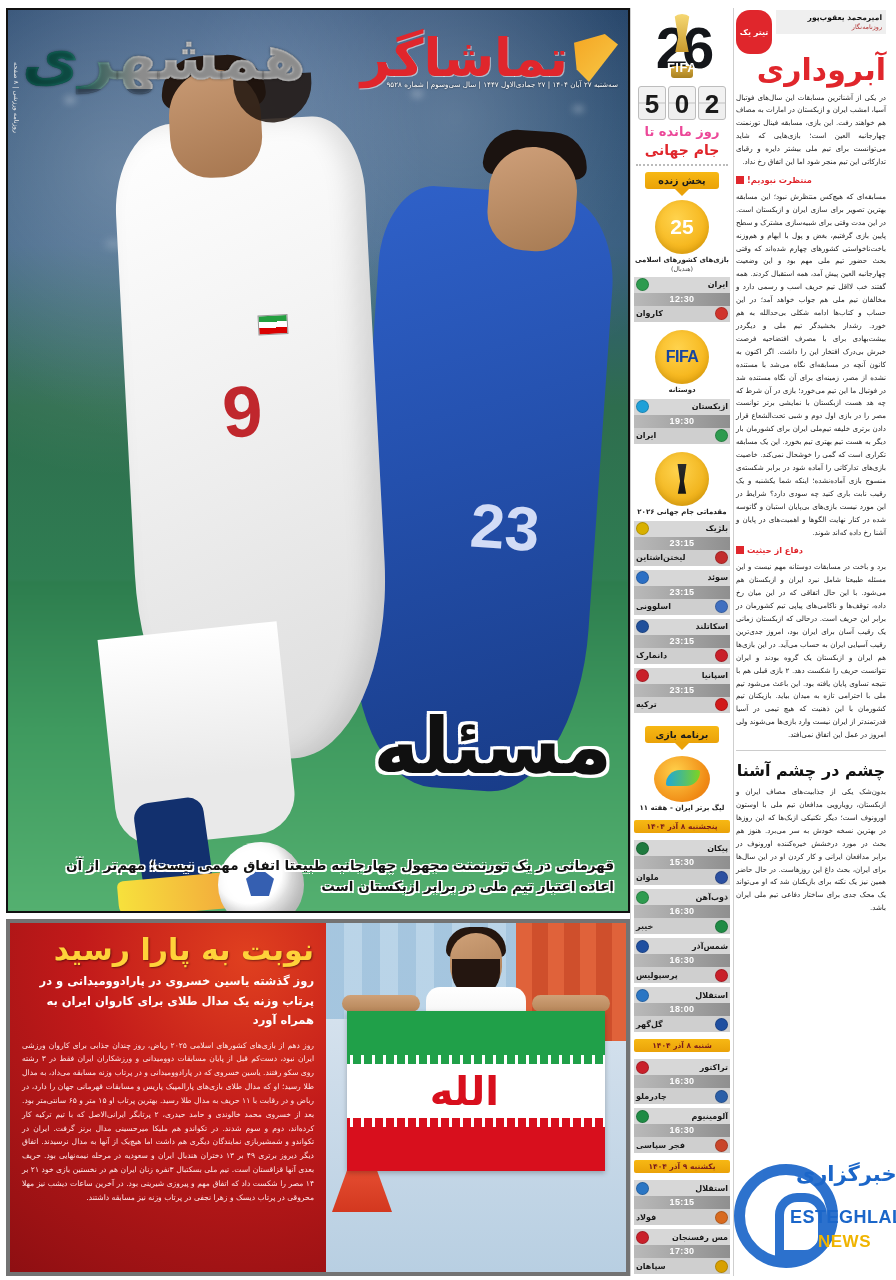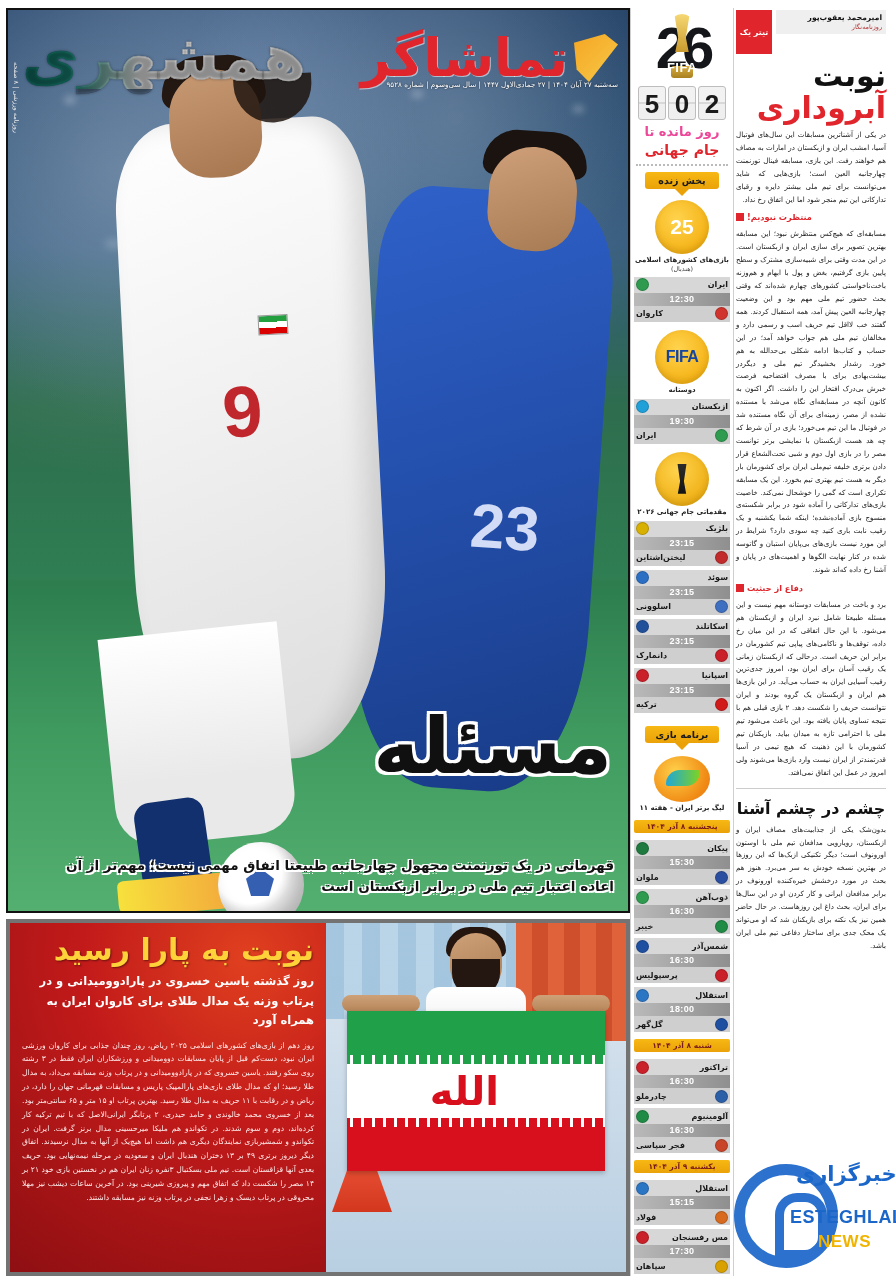--- a/index.html
+++ b/index.html
@@ -435,20 +435,21 @@
   }
   .kicker-row {
     display:flex; flex-direction:row-reverse; align-items:flex-start; gap:4px;
   }
   .kicker-box {
     background:#e0262c; color:#fff;
     font-size:8px; font-weight:700;
     width:36px; height:44px;
     display:flex; align-items:center; justify-content:center;
     flex:none;
+    border-radius:14px;
   }
   .byline { flex:1; background:#efefef; padding:3px 4px; }
   .byline .bn { font-size:7.6px; font-weight:700; color:#111; }
   .byline .br { font-size:6.4px; color:#b03030; margin-top:1px; }
   .op-title {
     font-size:30px; font-weight:700; color:#111; line-height:1.05; margin-top:6px;
   }
   .op-title2 {
     font-size:30px; font-weight:700; color:#e0262c; line-height:1.05;
   }
@@ -791,21 +792,20 @@
   <div class="left-col">
 
     <div class="kicker-row">
       <div class="kicker-box">تیتر یک</div>
       <div class="byline">
         <div class="bn">امیرمحمد یعقوب‌پور</div>
         <div class="br">روزنامه‌نگار</div>
       </div>
     </div>
 
-    <div class="op-title">نوبت</div>
     <div class="op-title2">آبروداری</div>
 
     <div class="op-body">در یکی از آشنا‌ترین مسابقات این سال‌های فوتبال آسیا، امشب ایران و ازبکستان در امارات به مصاف هم خواهند رفت. این بازی، مسابقه فینال تورنمنت چهارجانبه العین است؛ بازی‌هایی که شاید می‌توانست برای تیم ملی بیشتر دایره و رقبای تدارکاتی این تیم منجر شود اما این اتفاق رخ نداد.</div>
 
     <div class="sub-head">
       <span class="sq"></span>
       <span>منتظرت نبودیم!</span>
     </div>
     <div class="op-body">مسابقه‌ای که هیچ‌کس منتظرش نبود؛ این مسابقه بهترین تصویر برای سازی ایران و ازبکستان است. در این مدت وقتی برای شبیه‌سازی مشترک و سطح پایین بازی گرفتیم، بغض و پول با ابهام و هم‌وزنه باخت‌ناخواستی کشورهای چهارم شده‌اند که وقتی بحث حضور تیم ملی مهم بود و این وضعیت چهارجانبه العین پیش آمد، همه استقبال کردند. همه گفتند خب لااقل تیم حریف اسب و رسمی دارد و مخالفان تیم ملی هم جواب خواهد آمد؛ در این حساب و کتاب‌ها ادامه شکلی بی‌حدالله به هم خورد. رشدار بخشیدگر تیم ملی و دیگردر بیشت‌بهادی برای با مصرف افتضاحیه فرصت خبرش بی‌درک افتخار این را داشت. اگر اکنون به کانون آنچه در مسابقه‌ای نگاه می‌شد با مستنده نشده از مصر، زمینه‌ای برای آن نگاه مستنده شد در فوتبال ما این تیم می‌خورد؛ بازی در آن شرط که چه هد هست ازبکستان با نمایشی برتر توانست مصر را در بازی اول دوم و شبی تحت‌الشعاع قرار دادن برتری خلیفه تیم‌ملی ایران برای کشورمان بار دیگر به هست تیم بهتری تیم بخورد. این یک مسابقه تکراری است که گمی را خوشحال نمی‌کند. خاصیت بازی‌های تدارکاتی را آماده شود در برابر شکسته‌ی منسوج بازی آماده‌نشده؛ اینکه شما یکشنبه و یک رقیب نابت باری کنید چه سودی دارد؟ شرایط در این مورد نیست بازی‌های بی‌پایان استبان و گاتوسه شده در کنار نهایت الگوها و اهمیت‌های در پایان و آشنا رخ داده که‌اند شوند.</div>
 

